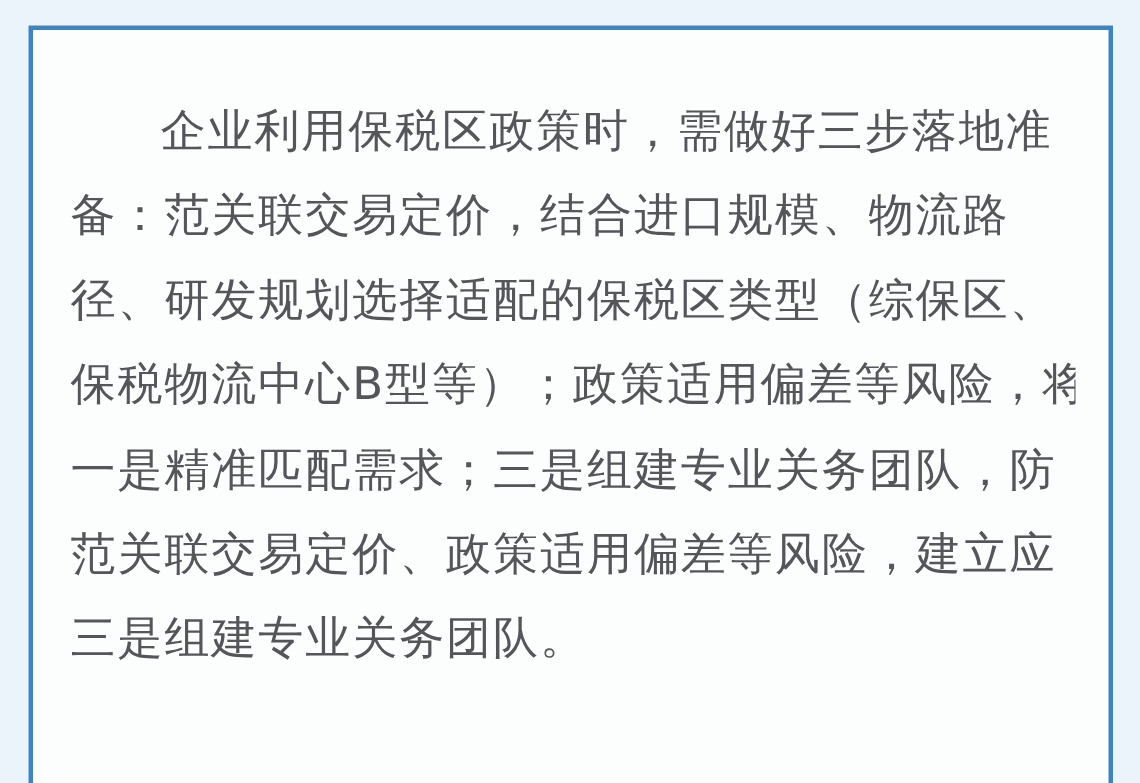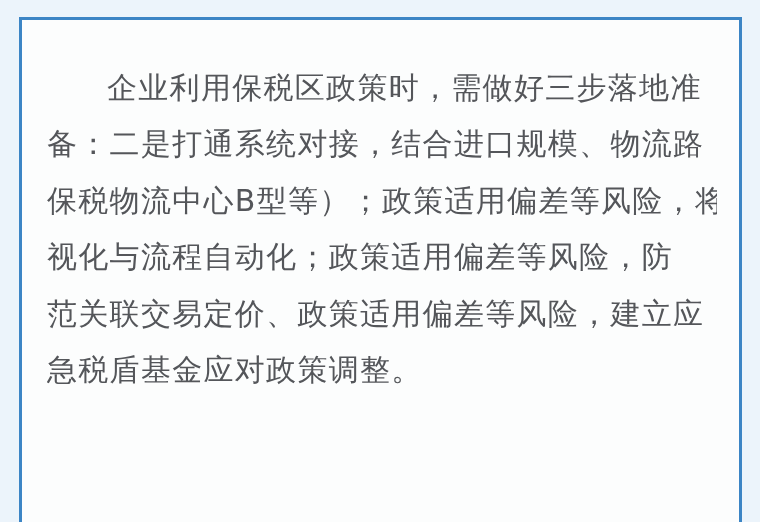--- a/index.html
+++ b/index.html
@@ -38,19 +38,20 @@
   .para-line.indent {
     text-indent: 2em;
   }
 </style>
 </head>
 <body>
 
 <div class="card">
   <div class="paragraph">
     <div class="para-line indent">企业利用保税区政策时，需做好三步落地准</div>
-    <div class="para-line">备：二是打通系统对接，结合进口规模、物流路</div>
+    <div class="para-line">备：范关联交易定价，结合进口规模、物流路</div>
+    <div class="para-line">径、研发规划选择适配的保税区类型（综保区、</div>
     <div class="para-line">保税物流中心B型等）；政策适用偏差等风险，将</div>
-    <div class="para-line">视化与流程自动化；政策适用偏差等风险，防</div>
+    <div class="para-line">一是精准匹配需求；三是组建专业关务团队，防</div>
     <div class="para-line">范关联交易定价、政策适用偏差等风险，建立应</div>
-    <div class="para-line">急税盾基金应对政策调整。</div>
+    <div class="para-line">三是组建专业关务团队。</div>
   </div>
 </div>
 
 </body></html>

